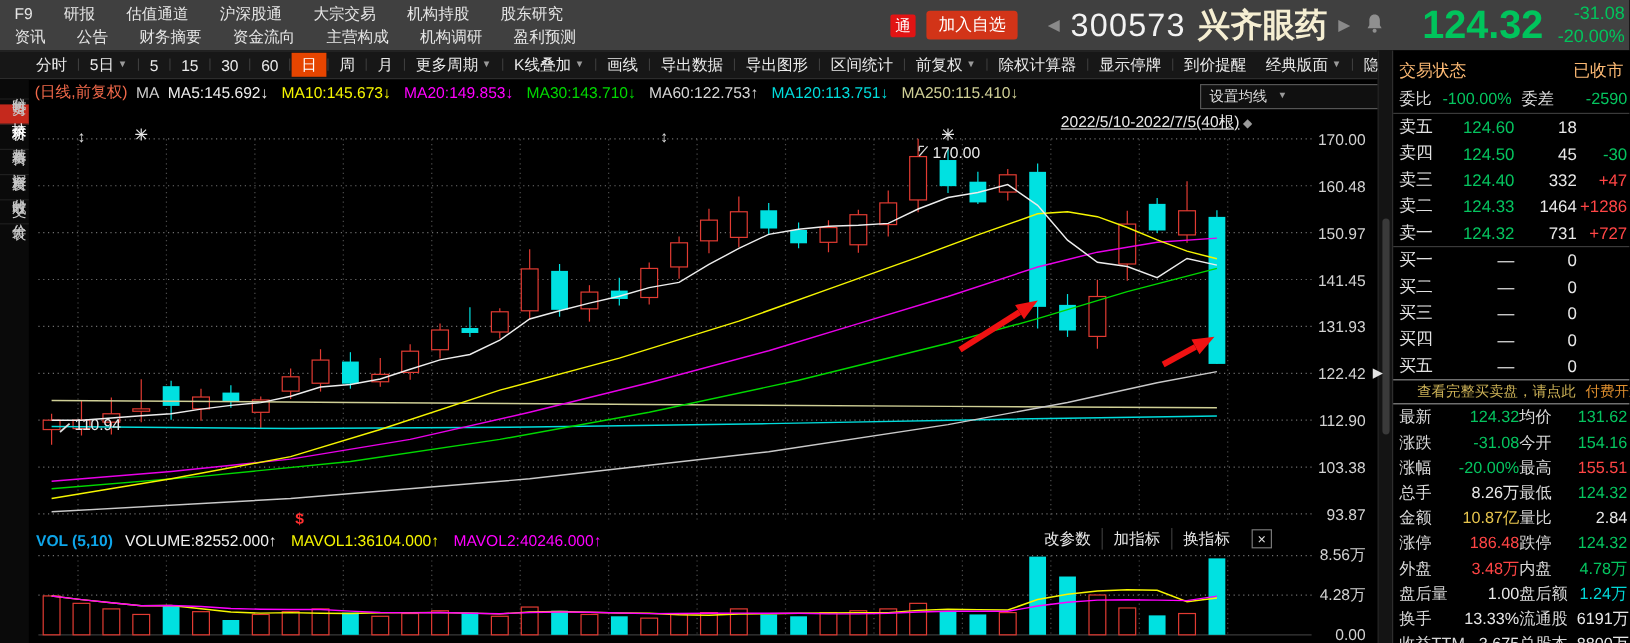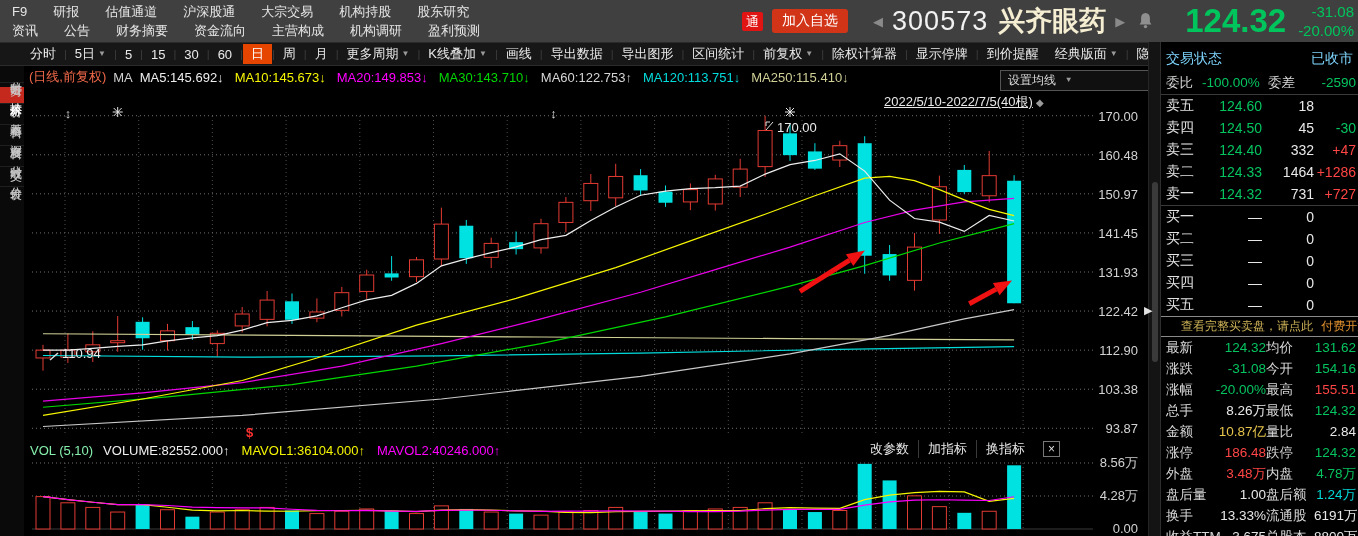--- a/index.html
+++ b/index.html
@@ -46,39 +46,39 @@
   .ma-item { margin-right:11px; }
   .btn-ma-settings { position:absolute; right:86px; top:2px; border:1px solid #555; color:#ddd; font-size:12px;
     padding:1px 7px; cursor:pointer; background:#101010; }
 
   .date-range { position:absolute; left:884px; top:93px; font-size:13px; color:#e8e8e8;
     text-decoration:underline; cursor:pointer; }
   .pin-icon { color:#9a9a9a; font-size:10px; margin-left:3px; text-decoration:none; display:inline-block; }
 
   
   .vol-bar { position:absolute; left:24px; top:441px; width:1124px; height:18px; display:flex; align-items:center; font-size:13px; white-space:nowrap; }
-  .vol-ind { color:#86efac; margin:0 10px 0 6px; }
+  .vol-ind { color:#0ea5e9; margin:0 10px 0 6px;font-weight:bold; }
   .vol-l1 { color:#f0f0f0; margin-right:12px; }
   .vol-l2 { color:#f5f500; margin-right:12px; }
   .vol-l3 { color:#ff00ff; }
   .vol-btns { position:absolute; right:88px; top:-1px; display:flex; align-items:center; }
   .vol-btn { color:#e8e8e8; font-size:13px; padding:0 9px; border-left:1px solid #3a3a3a; cursor:pointer; }
   .vol-btn:first-child { border-left:none; }
   .vol-close { border:1px solid #777; color:#ddd; width:17px; height:16px; line-height:14px; text-align:center;
     margin-left:9px; font-size:12px; cursor:pointer; }
 
   
   .splitter { position:absolute; left:1148px; top:42px; width:12px; height:494px; background:#141414; border-left:1px solid #252525; }
   .splitter .thumb { position:absolute; left:3px; top:140px; width:6px; height:180px; background:#3a3a3a; border-radius:3px; }
   .price-marker { position:absolute; left:1144px; top:304px; color:#e2e2e2; font-size:11px; }
 
   
   .right-panel { position:absolute; left:1160px; top:42px; width:198px; height:494px; background:#000;
     border-left:1px solid #2e2e2e; font-size:14px; padding-top:5px; }
-  .rp-status { display:flex; justify-content:space-between; padding:0 5px; height:24px; align-items:center; color:#7dd3fc; }
+  .rp-status { display:flex; justify-content:space-between; padding:0 5px; height:24px; align-items:center; color:#fdba74; }
   .rp-weibi { display:grid; grid-template-columns:36px 66px 36px 52px; padding:0 5px; height:24px; align-items:center;
     border-bottom:1px solid #3a3a3a; font-size:13.5px; }
   .rp-weibi .lbl { color:#d8d8d8; }
   .ob-row { display:grid; grid-template-columns:36px 60px 52px 42px; padding:0 5px; height:22px; align-items:center; font-size:14px; }
   .ob-row .lbl { color:#e2e2e2; }
   .ob-row .num { text-align:right; }
   .bids-box { border-top:1px solid #3a3a3a; }
   .rp-promo { height:21px; line-height:19px; border-top:1px solid #8a8a8a; border-bottom:1px solid #8a8a8a;
     color:#cdb257; font-size:12px; padding:0 20px; white-space:nowrap; cursor:pointer; }
   .rp-promo .link { color:#e0902f; margin-left:5px; }

